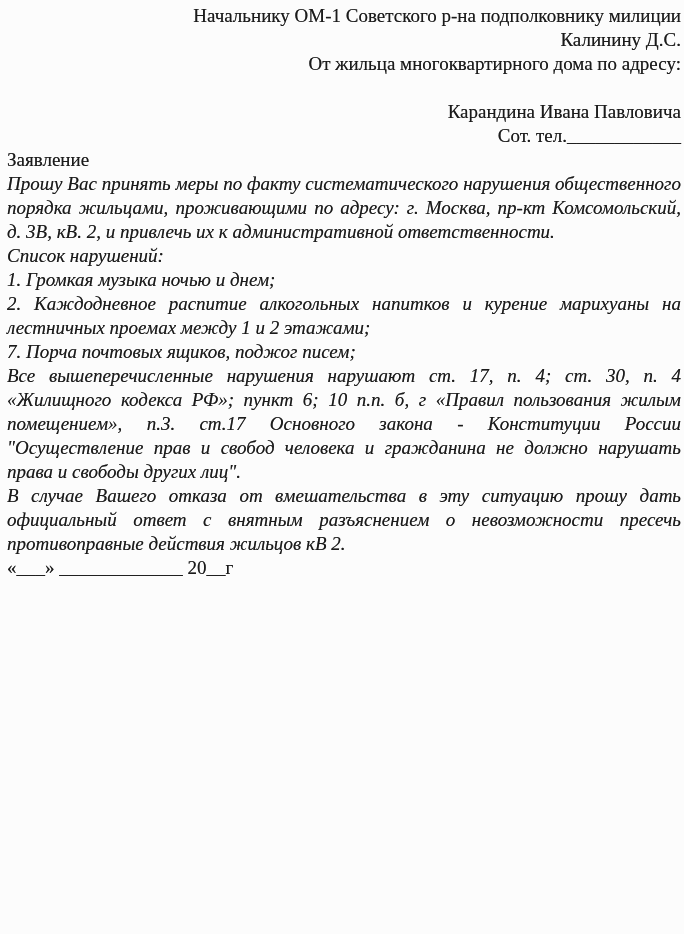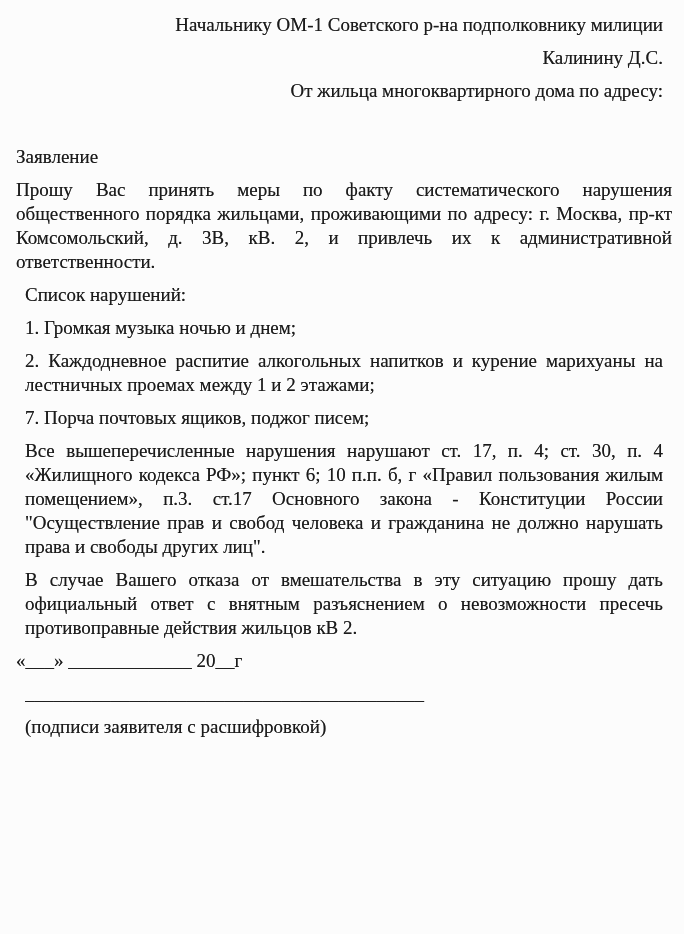--- a/index.html
+++ b/index.html
@@ -14,24 +14,24 @@
     box-sizing: border-box;
     padding: 4px 3px 0 7px;
     background: #fcfcfc;
     overflow: hidden;
     font-family: "Liberation Serif", "DejaVu Serif", serif;
     font-size: 19px;
     line-height: 24px;
     color: #1b1b1b;
     text-shadow: 0 0 0.5px rgba(20,20,20,0.6);
   }
-  .page p, .page div { margin: 9px; padding: 0; }
+  .page p, .page div { margin: 0; padding: 0; }
   .right  { text-align: right; }
   .center { }
-  .just   { text-align: justify; }
+  .just   { text-align: justify; font-style: italic; }
   .blank-line { height: 24px; }
   .doc-title      { margin-top: 40px; }
   .intro          { margin-top: 40px; }
   .violations     { margin-top: 16px; }
   .legal          { margin-top: 16px; }
   .date-line      { margin-top: 22px; white-space: pre; }
   .signature-block{ margin-top: 30px; }
   .sig-rule       { letter-spacing: 0; white-space: nowrap; overflow: hidden; }
 </style>
 </head>
@@ -41,38 +41,36 @@
 
   <div class="right">
     <div>Начальнику ОМ-1 Советского р-на подполковнику милиции</div>
     <div>Калинину Д.С.</div>
     <div>От жильца многоквартирного дома по адресу:</div>
   </div>
 
   <div class="blank-line"></div>
 
   <div class="right">
+    <div>Карандина Ивана Павловича</div>
+    <div>Сот. тел.____________</div>
   </div>
 
   <div class="center doc-title">Заявление</div>
 
   <p class="just intro">Прошу Вас принять меры по факту систематического нарушения общественного порядка жильцами, проживающими по адресу: г. Москва, пр-кт Комсомольский, д. 3В, кВ. 2, и привлечь их к административной ответственности.</p>
 
   <div class="violations just">
     <div>Список нарушений:</div>
     <div>1. Громкая музыка ночью и днем;</div>
     <div class="just">2. Каждодневное распитие алкогольных напитков и курение марихуаны на лестничных проемах между 1 и 2 этажами;</div>
     <div>7. Порча почтовых ящиков, поджог писем;</div>
   </div>
 
   <div class="legal">
     <p class="just">Все вышеперечисленные нарушения нарушают ст. 17, п. 4; ст. 30, п. 4 «Жилищного кодекса РФ»; пункт 6; 10 п.п. б, г «Правил пользования жилым помещением», п.3. ст.17 Основного закона - Конституции России "Осуществление прав и свобод человека и гражданина не должно нарушать права и свободы других лиц".</p>
     <p class="just">В случае Вашего отказа от вмешательства в эту ситуацию прошу дать официальный ответ с внятным разъяснением о невозможности пресечь противоправные действия жильцов кВ 2.</p>
   </div>
 
   <div class="date-line">«___» _____________ 20__г</div>
 
-  <div class="signature-block">
-    <div class="sig-rule">__________________________________________</div>
-    <div>(подписи заявителя с расшифровкой)</div>
-  </div>
 
 </div>
 
 </body></html>

